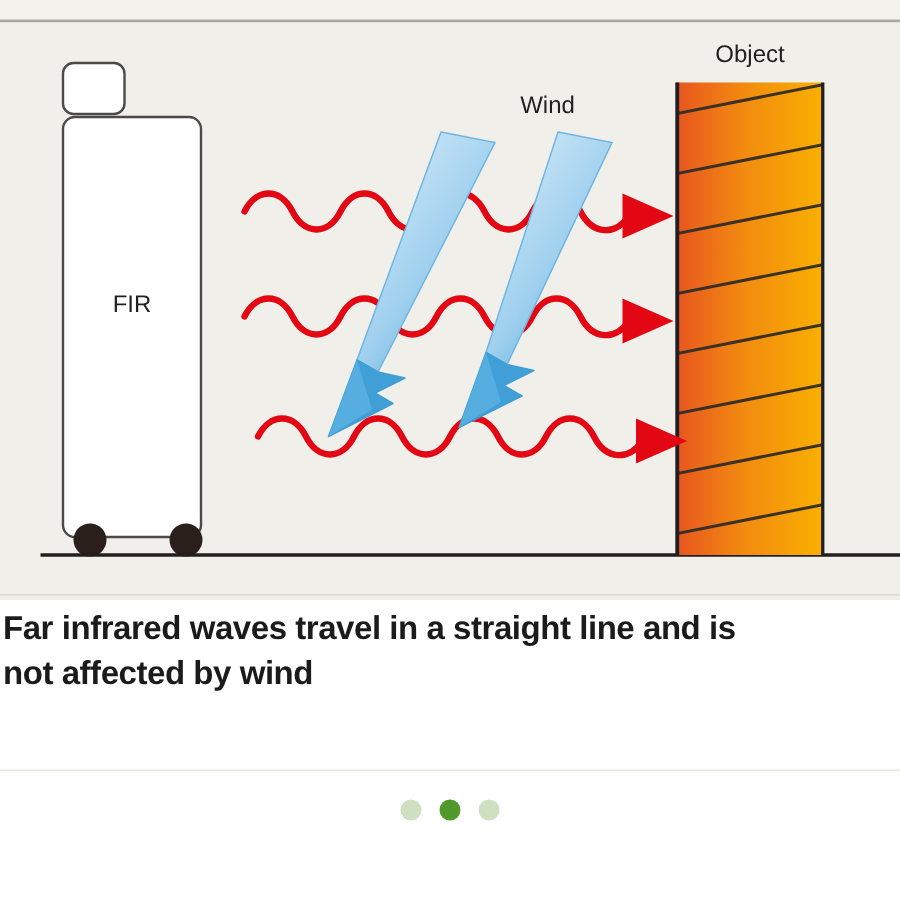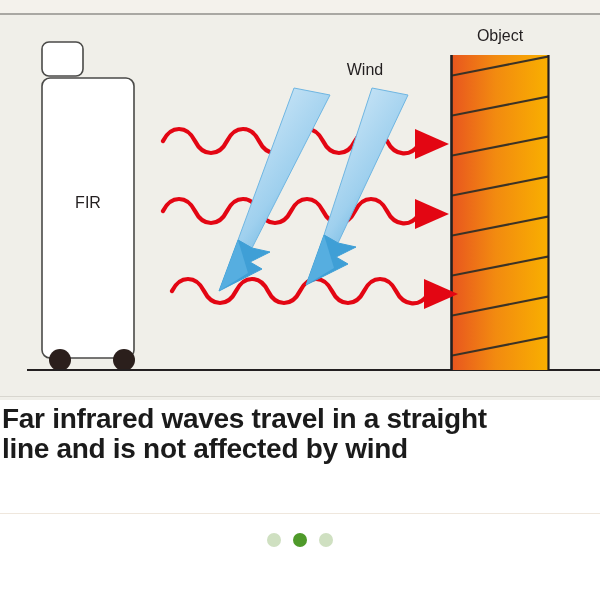--- a/index.html
+++ b/index.html
@@ -75,21 +75,21 @@
   .label-fir    { font-size: 16px; }
 
   
   .caption {
     position: absolute;
     left: 0; top: 404px;
     width: 524px;
     padding: 0 8px 0 2px;
     box-sizing: border-box;
     font-family: "Liberation Sans", sans-serif;
-    font-size: 28px;
+    font-size: 22px;
     font-weight: 700;
     line-height: 30px;
     letter-spacing: -0.3px;
     color: #1b1b1b;
   }
 
   
   .pager-rule {
     position: absolute;
     left: 0; top: 513px;

